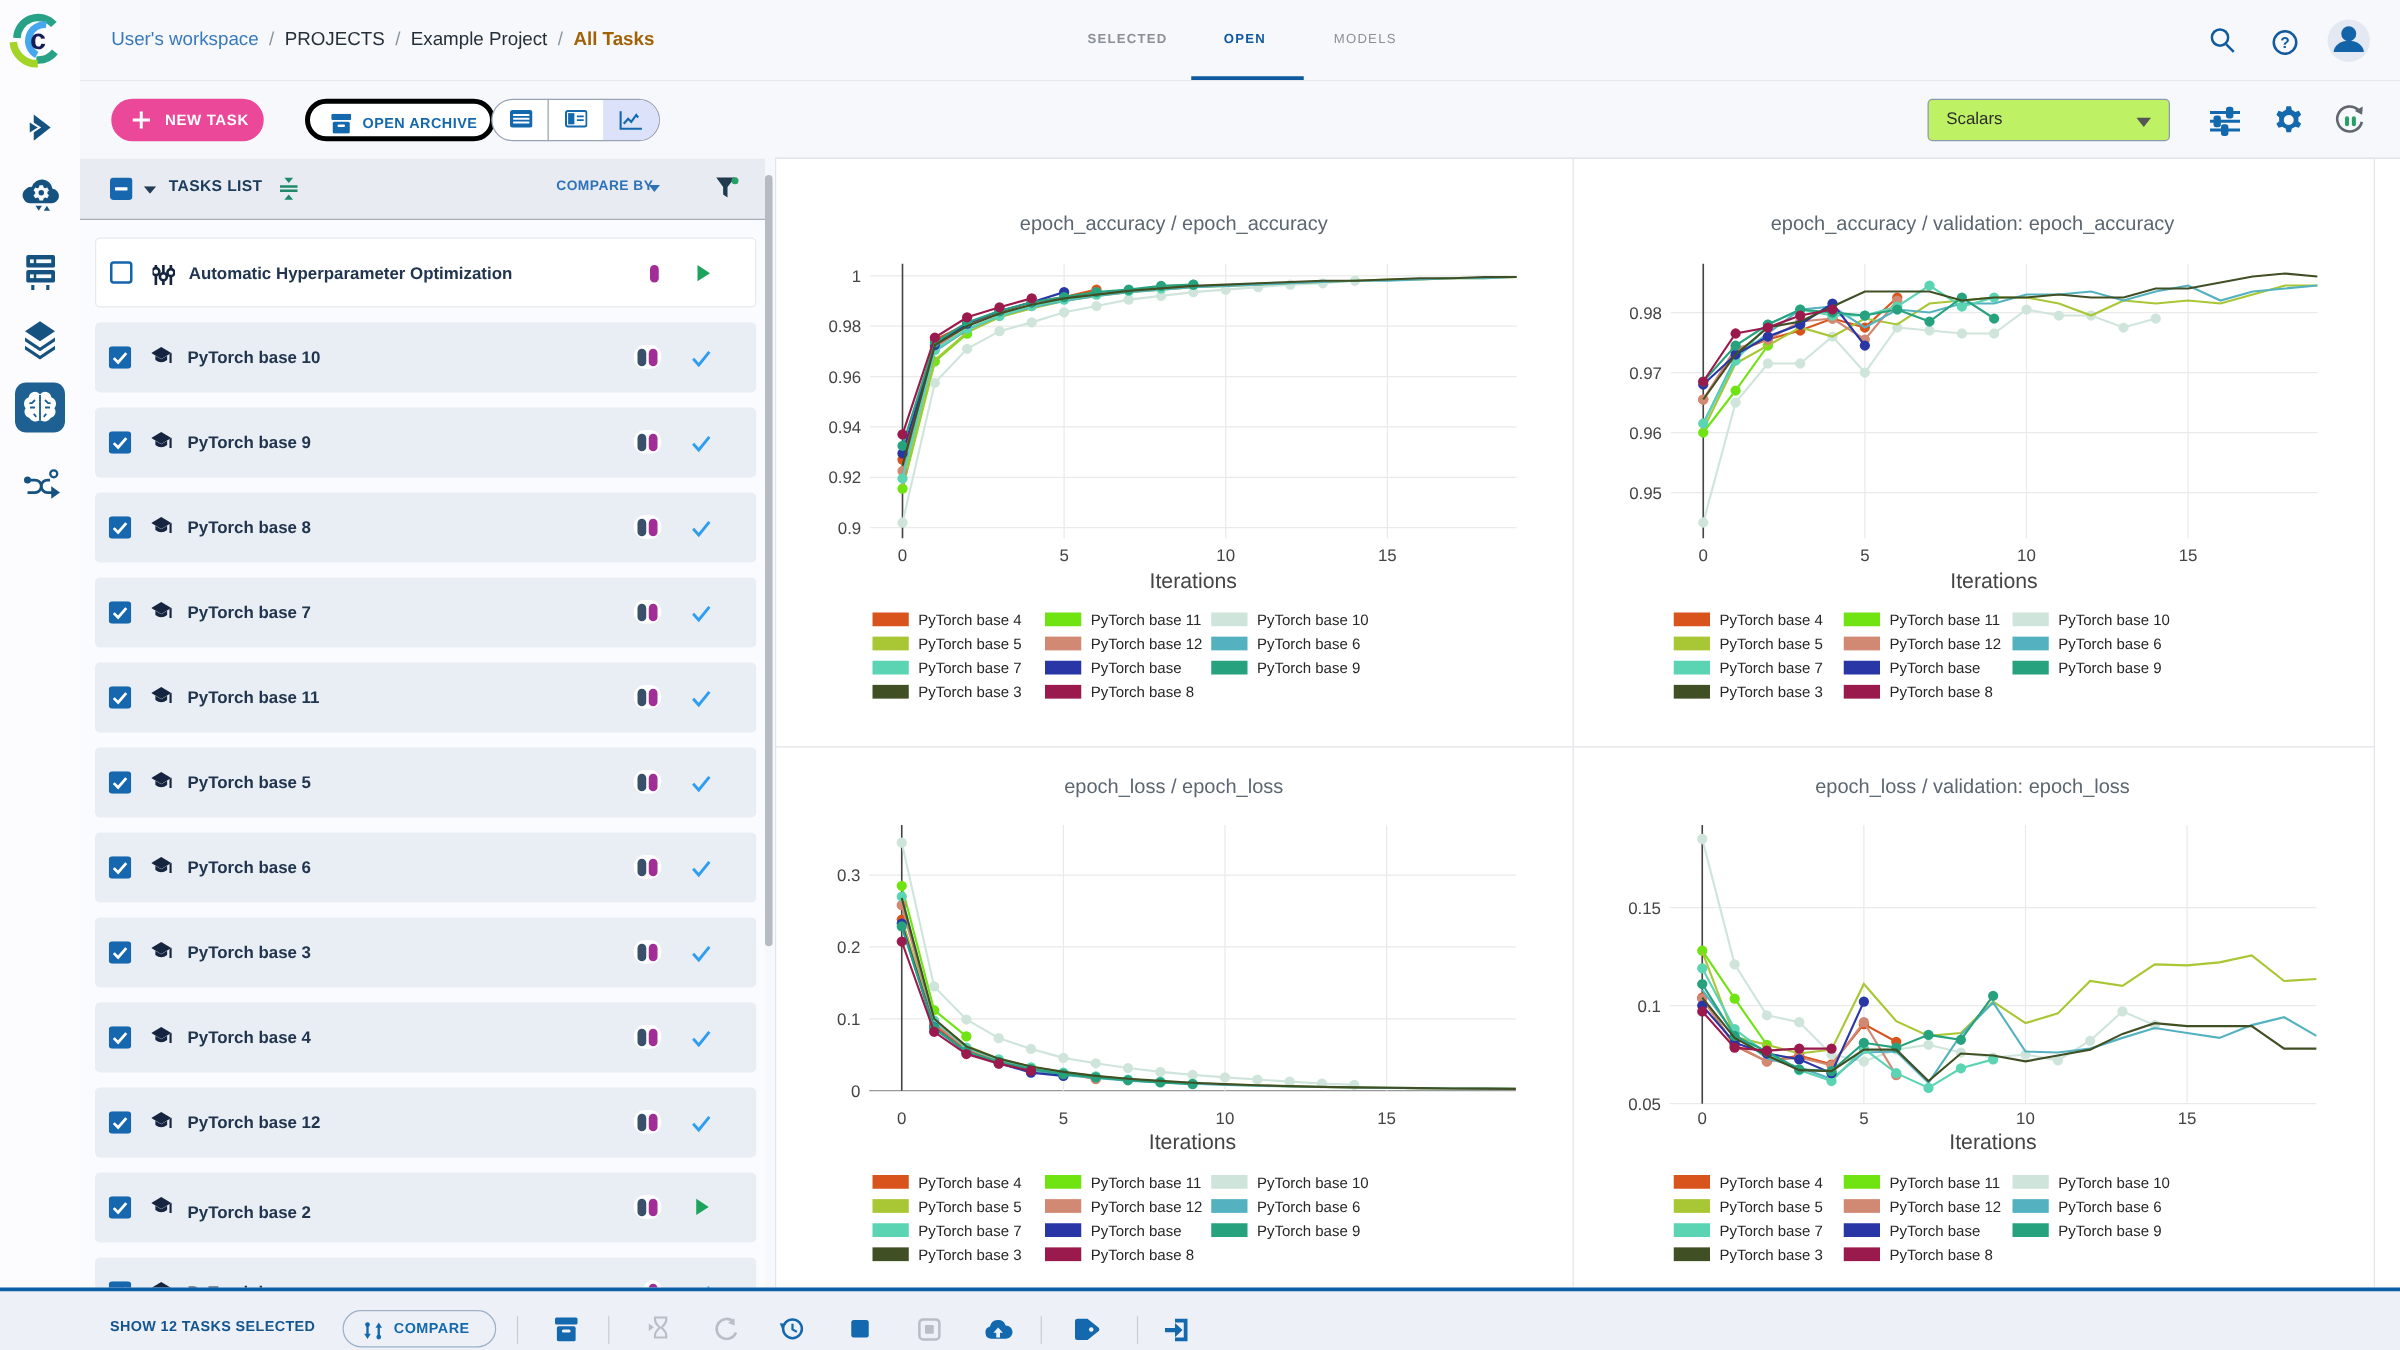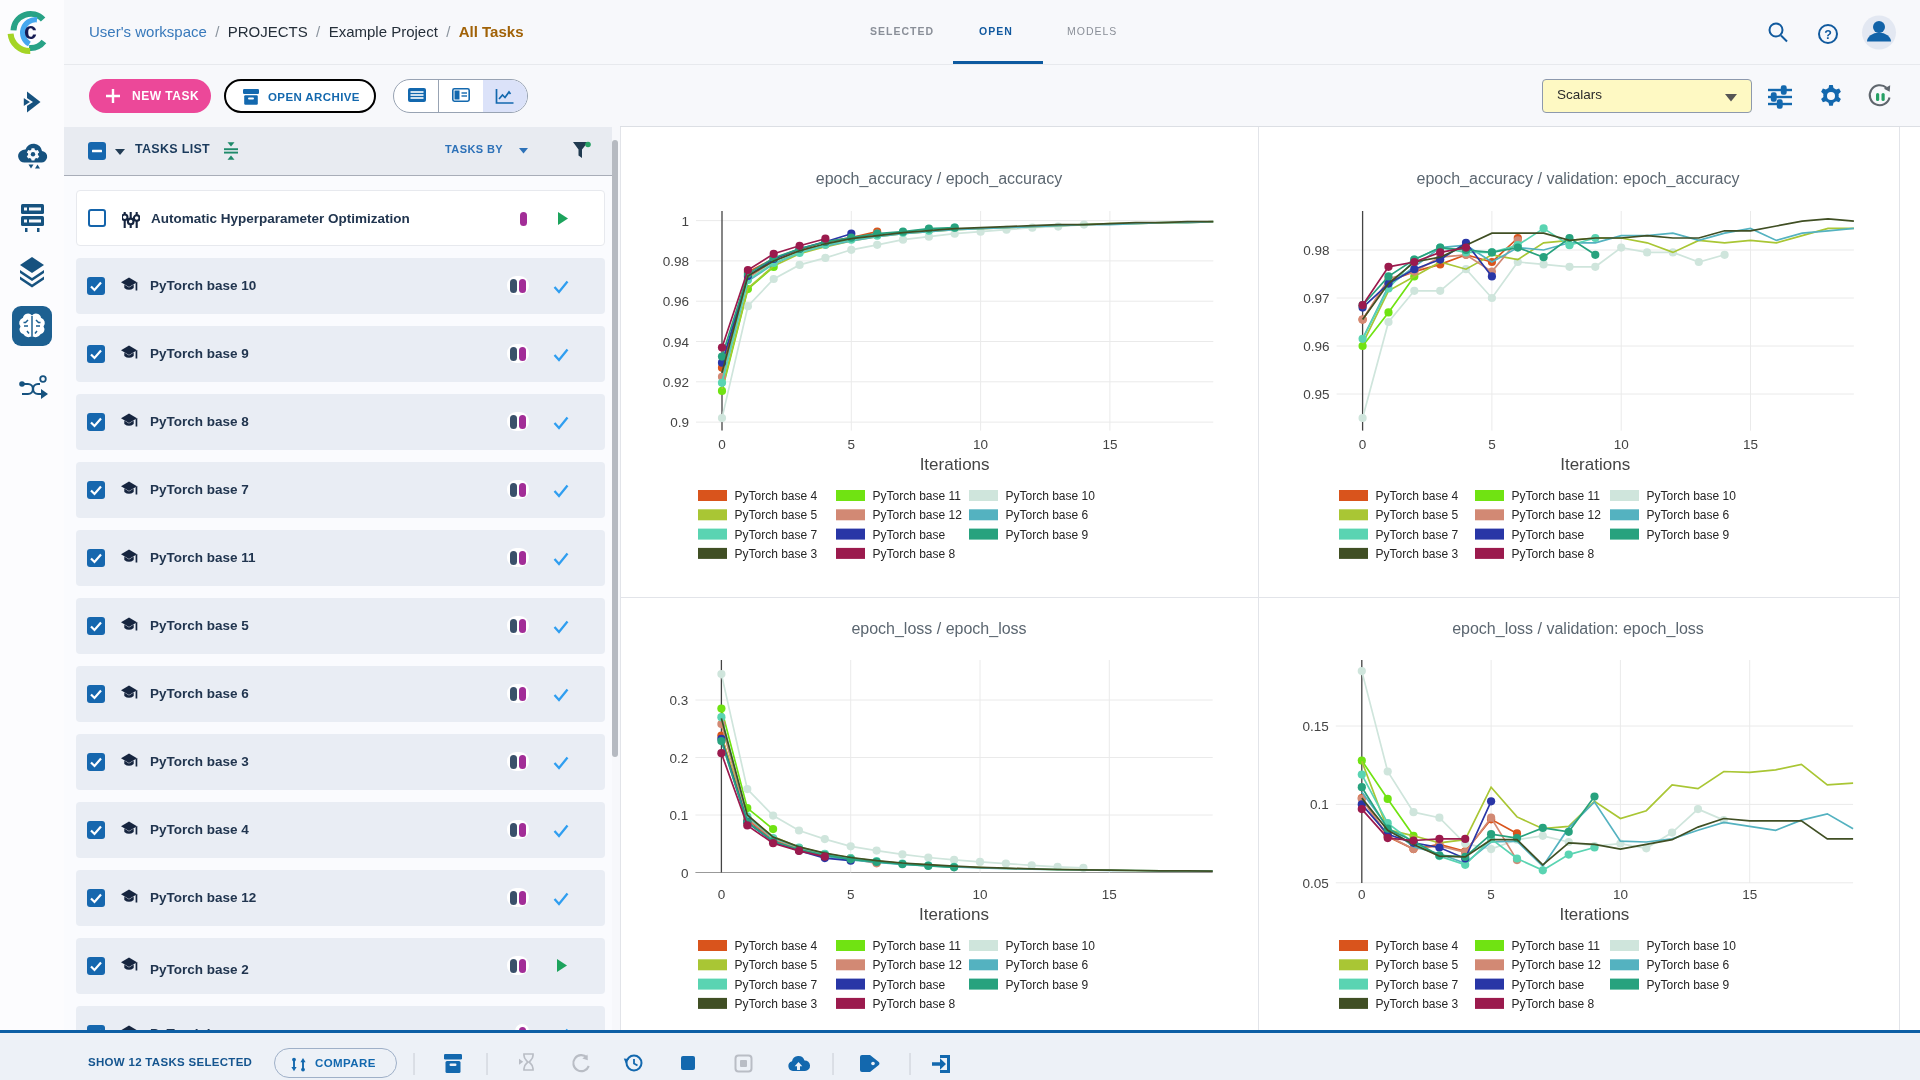--- a/index.html
+++ b/index.html
@@ -34,21 +34,21 @@
   <circle cx="138" cy="19" r="6" fill="#1263a8"></circle>
   <path d="M126 33.5 a12 9 0 0 1 24 0 z" fill="#1263a8"></path>
 </svg>
 
 <div class="abs" style="left:89px;top:79px;width:122px;height:34px;background:#ec4899;border-radius:17px">
   <svg width="14" height="14" style="position:absolute;left:17px;top:10px">
       <path d="M7 0 v14 M0 7 h14" stroke="#fff" stroke-width="2.4"></path>
     </svg>
   <span style="position:absolute;left:43px;top:10px;font-size:12px;font-weight:bold;color:#fff;letter-spacing:0.5px">NEW TASK</span>
 </div>
-<div class="abs" style="left:224px;top:79px;width:152px;height:34px;border:2px solid #000000;border-radius:17px;background:#fff;box-sizing:border-box">
+<div class="abs" style="left:244px;top:79px;width:152px;height:34px;border:4px solid #000000;border-radius:17px;background:#fff;box-sizing:border-box">
   <svg width="16" height="16" style="position:absolute;left:17px;top:8px">
       <g fill="#1368ae">
         <rect x="0" y="0" width="16" height="5" rx="1.2"></rect>
         <rect x="1.2" y="6.3" width="13.6" height="9.5" rx="1.2"></rect>
         <rect x="5" y="8.5" width="6" height="2" rx="1" fill="#fff"></rect>
       </g>
     </svg>
   <span style="position:absolute;left:42px;top:10px;font-size:11.5px;font-weight:bold;color:#1368ae;letter-spacing:0.4px">OPEN ARCHIVE</span>
 </div>
 <div class="abs" style="left:393px;top:79px;width:135px;height:34px;border:1px solid #98a3b3;border-radius:17px;background:#fff;box-sizing:border-box">
@@ -70,21 +70,21 @@
       <line x1="9.5" y1="8" x2="15" y2="8" stroke="#1368ae" stroke-width="1.4"></line>
     </svg>
   <svg width="20" height="17" style="position:absolute;left:101px;top:8px">
       <g stroke="#1368ae" stroke-width="1.7" fill="none">
         <path d="M1.5 1 v14 h17"></path>
         <path d="M4 11 l3.5 -4 2.5 2.5 4 -5.5 1.5 2"></path>
       </g>
     </svg>
 </div>
 
-<div style="position:absolute;left:1542px;top:79px;width:210px;height:34px;background:#fef9c3;border:1px solid #8d99ad;border-radius:4px;box-sizing:border-box">
+<div style="position:absolute;left:1542px;top:79px;width:194px;height:34px;background:#bef264;border:1px solid #8d99ad;border-radius:4px;box-sizing:border-box">
   <span style="position:absolute;left:14px;top:7px;font-size:13.5px;color:#2b2b2b">Scalars</span>
   <svg width="12" height="8" style="position:absolute;right:14px;top:14px">
       <path d="M0 0 h12 l-6 7.5 z" fill="#555"></path>
     </svg>
 </div>
 <svg width="180" height="40" style="position:absolute;left:1760px;top:78px">
   <g stroke="#1368ae" stroke-width="2.4" fill="#1368ae">
     <line x1="8" y1="12" x2="22" y2="12"></line>
       <rect x="22" y="8.5" width="3.5" height="7" rx="1"></rect>
       <line x1="26" y1="12" x2="32" y2="12"></line>
@@ -120,21 +120,21 @@
   <svg width="18" height="22" style="position:absolute;left:158px;top:13px">
       <g stroke="#1e8a6a" stroke-width="1.9" fill="none">
    <line x1="2" y1="9.2" x2="16" y2="9.2"></line>
         <line x1="2" y1="12.6" x2="16" y2="12.6"></line>
    </g>
       <g fill="#1e8a6a">
         <path d="M5.5 2.2 h7 l-3.5 4.2 z"></path>
         <path d="M5.5 19.8 h7 l-3.5 -4.2 z"></path>
       </g>
     </svg>
-  <span style="position:absolute;left:381px;top:16px;font-size:11px;font-weight:bold;color:#2d71b8;letter-spacing:0.4px">TASKS BY</span>
+  <span style="position:absolute;left:381px;top:16px;font-size:11px;font-weight:bold;color:#2d71b8;letter-spacing:0.4px">COMPARE BY</span>
   <svg width="9" height="6" style="position:absolute;left:455px;top:21px">
       <path d="M0 0 h9 l-4.5 5.5 z" fill="#2d71b8"></path>
     </svg>
   <svg width="22" height="20" style="position:absolute;left:508px;top:14px">
       <path d="M1 1 h15 l-6 7.5 v8.5 l-3.5 -2.5 v-6 z" fill="#203a50"></path>
       <circle cx="16" cy="3.5" r="2.8" fill="#27a065"></circle>
     </svg>
 </div>
 <div style="position:absolute;left:76px;top:190px;width:529px;height:56px;background:#fff;border:1px solid #e7e9ee;border-radius:4px;box-sizing:border-box">
   <div style="position:absolute;left:11px;top:18px;width:18px;height:18px;border:2px solid #1464ab;border-radius:3px;background:#fff;box-sizing:border-box"></div>

